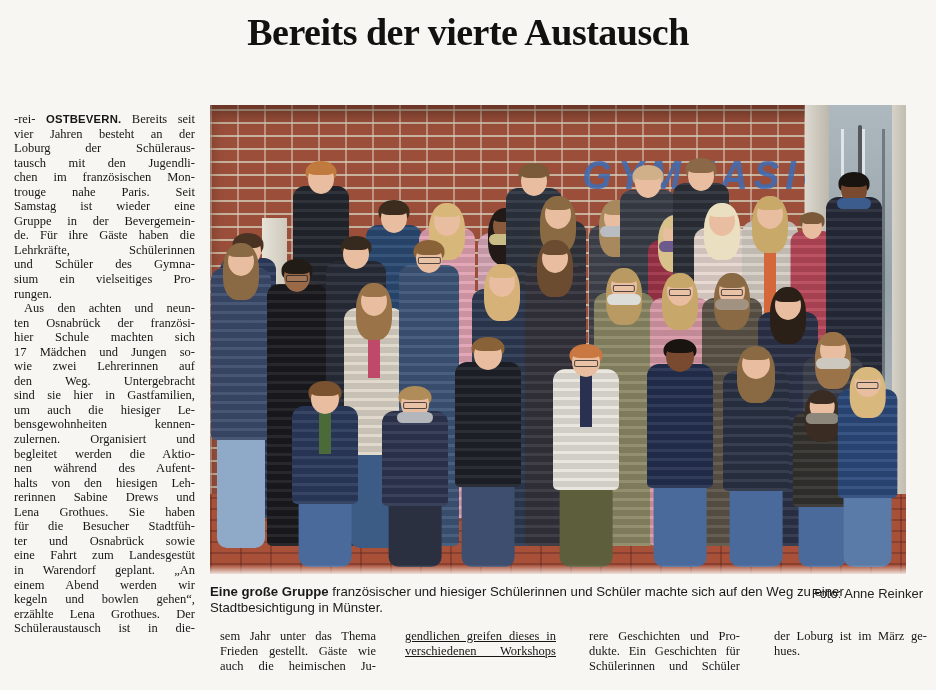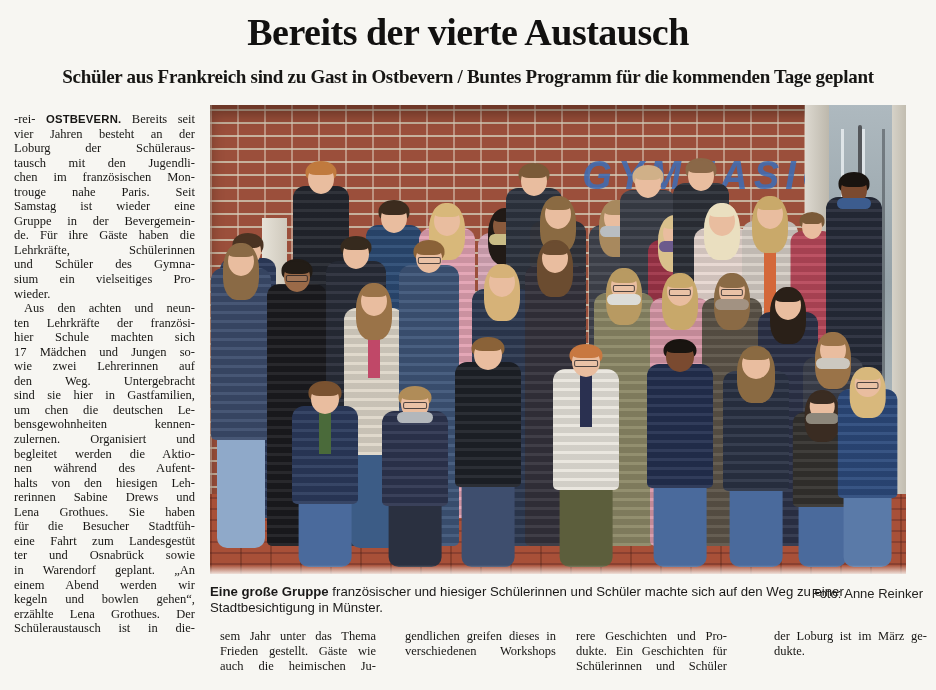--- a/index.html
+++ b/index.html
@@ -26,22 +26,22 @@
     height:14.55px; line-height:14.55px; white-space:nowrap; overflow:hidden;
     text-align:justify; text-align-last:justify;
   }
   .col .line.last{text-align-last:left;}
   .col .line.indent{padding-left:10px;}
   .col .line b{font-family:"Liberation Sans", sans-serif; font-size:11.3px; letter-spacing:0.2px;}
   .col-left{left:14px; top:112px; width:181px; height:560px;}
   .col-b{top:629px; height:48px;}
   .col-b .line{height:15.2px; line-height:15.2px;margin-left:24px;}
   .col-b2{left:196px; width:180px;}
-  .col-b3{left:381px; width:175px;}
-  .col-b4{left:552px; width:175px;}
+  .col-b3{left:381px; width:175px;text-decoration:underline;}
+  .col-b4{left:565px; width:175px;}
   .col-b5{left:750px; width:177px;}
   
   .caption{
     position:absolute; left:210px; top:584px; width:713px;
     font-family:"Liberation Sans", sans-serif; font-size:13.2px; line-height:15.5px;
     color:#1a1918;
   }
   .caption b{font-weight:bold;}
   .caption .credit{
     position:absolute; right:0; bottom:14px; font-size:13px; color:#242320;
@@ -96,54 +96,53 @@
   .person .jacket{
     background-image:repeating-linear-gradient(0deg, rgba(255,255,255,.06) 0 3px, rgba(0,0,0,.10) 3px 9px);
   }
 </style>
 </head>
 <body>
 
 <div class="page">
 
   <h1 class="headline" style="margin:0;">Bereits der vierte Austausch</h1>
-  <h2 class="subheadline" style="margin:0;">Schüler aus Frankreich sind zu Gast in Ostbevern / Buntes Programm für die kommenden Tage geplant</h2>
 
   <div class="col col-left">
       <div class="line">-rei- <b>OSTBEVERN.</b> Bereits seit</div>
       <div class="line">vier Jahren besteht an der</div>
       <div class="line">Loburg der Schüleraus-</div>
       <div class="line">tausch mit den Jugendli-</div>
       <div class="line">chen im französischen Mon-</div>
       <div class="line">trouge nahe Paris. Seit</div>
       <div class="line">Samstag ist wieder eine</div>
       <div class="line">Gruppe in der Bevergemein-</div>
       <div class="line">de. Für ihre Gäste haben die</div>
       <div class="line">Lehrkräfte, Schülerinnen</div>
       <div class="line">und Schüler des Gymna-</div>
       <div class="line">sium ein vielseitiges Pro-</div>
-      <div class="line last">wieder.</div>
+      <div class="line last">rungen.</div>
       <div class="line indent">Aus den achten und neun-</div>
-      <div class="line">ten Lehrkräfte der französi-</div>
+      <div class="line">ten Osnabrück der französi-</div>
       <div class="line">hier Schule machten sich</div>
       <div class="line">17 Mädchen und Jungen so-</div>
       <div class="line">wie zwei Lehrerinnen auf</div>
       <div class="line">den Weg. Untergebracht</div>
       <div class="line">sind sie hier in Gastfamilien,</div>
-      <div class="line">um chen die deutschen Le-</div>
+      <div class="line">um auch die hiesiger Le-</div>
       <div class="line">bensgewohnheiten kennen-</div>
       <div class="line">zulernen. Organisiert und</div>
       <div class="line">begleitet werden die Aktio-</div>
       <div class="line">nen während des Aufent-</div>
       <div class="line">halts von den hiesigen Leh-</div>
       <div class="line">rerinnen Sabine Drews und</div>
       <div class="line">Lena Grothues. Sie haben</div>
       <div class="line">für die Besucher Stadtfüh-</div>
+      <div class="line">ter und Osnabrück sowie</div>
       <div class="line">eine Fahrt zum Landesgestüt</div>
-      <div class="line">ter und Osnabrück sowie</div>
       <div class="line">in Warendorf geplant. „An</div>
       <div class="line">einem Abend werden wir</div>
       <div class="line">kegeln und bowlen gehen“,</div>
       <div class="line">erzählte Lena Grothues. Der</div>
       <div class="line">Schüleraustausch ist in die-</div>
     </div>
 
   <div class="photo">
     <div class="wall"></div>
     <div class="sign">GYMNASIUM</div>
@@ -420,16 +419,16 @@
       <div class="line">gendlichen greifen dieses in</div>
       <div class="line">verschiedenen  Workshops</div>
     </div>
   <div class="col col-b col-b4">
       <div class="line">rere Geschichten und Pro-</div>
       <div class="line">dukte. Ein Geschichten für</div>
       <div class="line">Schülerinnen und Schüler</div>
     </div>
   <div class="col col-b col-b5">
       <div class="line">der Loburg ist im März ge-</div>
-      <div class="line last">dukte.</div>
+      <div class="line last">hues.</div>
     </div>
 
 </div>
 
 </body></html>

